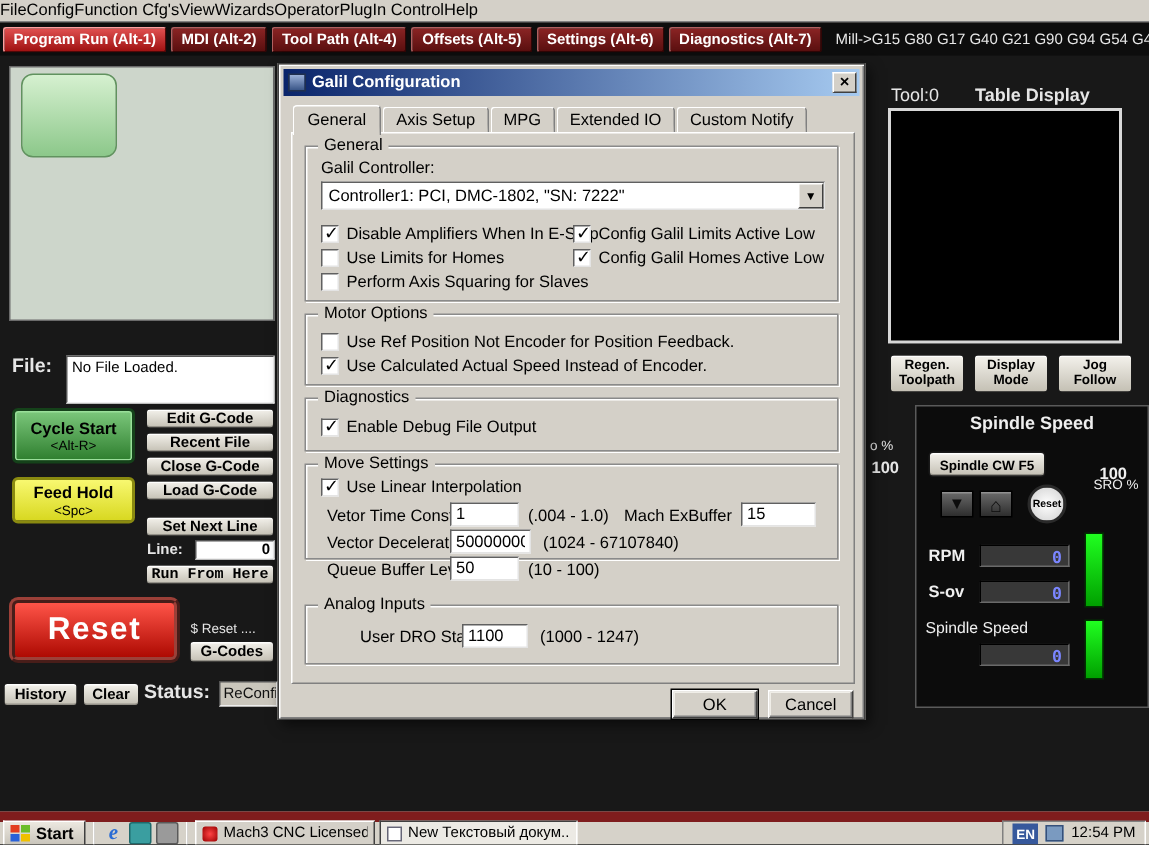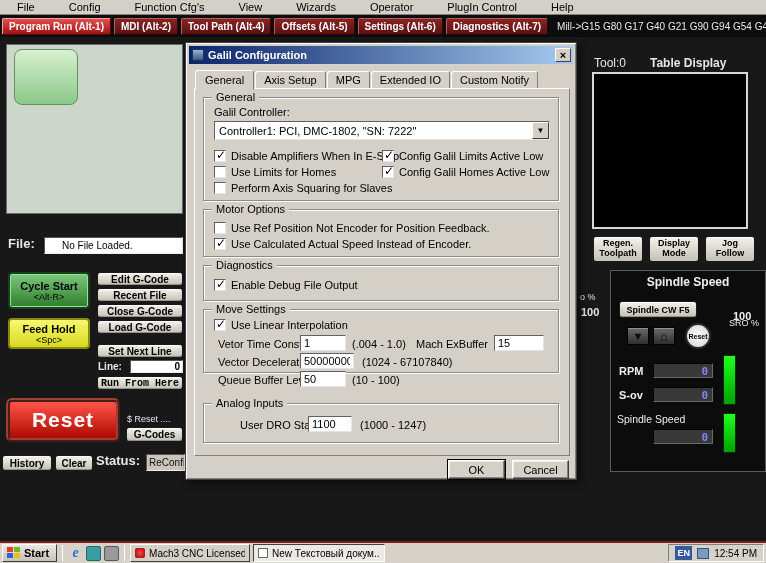--- a/index.html
+++ b/index.html
@@ -1,34 +1,34 @@
 <!DOCTYPE html>
 <html><head>
 <meta charset="utf-8">
 <style>
   *{box-sizing:border-box;margin:0;padding:0;}
   html,body{background:#555;}
   #screen{position:relative;width:766px;height:563px;background:#141414;font-family:"Liberation Sans",sans-serif;overflow:hidden;}
 
   
   #menubar{position:absolute;left:0;top:0;width:766px;height:15px;background:#d4d0c8;border-bottom:1px solid #808080;display:flex;align-items:center;font-size:11px;color:#000;z-index:3;}
-  .menu-item{padding:0 17px;height:100%;display:flex;align-items:center;white-space:nowrap;}
+  .menu-item{padding:0 0;height:100%;display:flex;align-items:center;white-space:nowrap;}
 
   
   #tabrow{position:absolute;left:0;top:15px;width:766px;height:22px;background:#0d0d0d;display:flex;align-items:center;gap:3px;padding-left:2px;z-index:3;}
   .stab{height:17px;padding:0 6px;display:flex;align-items:center;justify-content:center;font:bold 10px "Liberation Sans",sans-serif;color:#fff;background:linear-gradient(#8a2424,#5a0f0f);border:1px solid;border-color:#b06060 #300606 #300606 #b06060;border-radius:2px;white-space:nowrap;}
   .stab.active{background:linear-gradient(#e05050,#a01212);border-color:#ffa0a0 #500808 #500808 #ffa0a0;}
   #modes{color:#e8e8e8;font-size:10px;margin-left:6px;white-space:nowrap;overflow:hidden;}
 
   
   #main{position:absolute;left:0;top:37px;width:766px;height:504px;background:#181818;}
   #gcode-panel{position:absolute;left:6px;top:7px;width:177px;height:170px;background:#cdd6cb;border:1px solid #6a6a6a;}
   #gcode-green{position:absolute;left:7px;top:4px;width:64px;height:56px;border-radius:8px;background:linear-gradient(#d6f0d0,#8cc88a);border:1px solid #61925f;}
   .label-white{position:absolute;color:#e6e6e6;font-size:10px;white-space:nowrap;}
-  #file-field{position:absolute;left:44px;top:200px;width:139px;height:17px;background:#fff;border:1px solid;border-color:#555 #eee #eee #555;font-size:10px;color:#000;padding:2px 17px;overflow:hidden;white-space:nowrap;}
+  #file-field{position:absolute;left:44px;top:200px;width:139px;height:32px;background:#fff;border:1px solid;border-color:#555 #eee #eee #555;font-size:10px;color:#000;padding:2px 3px;overflow:hidden;white-space:nowrap;}
   .btn3d{position:absolute;display:flex;align-items:center;justify-content:center;background:linear-gradient(#f4f2ec,#c4c0b4);border:1px solid #1a1a1a;border-radius:3px;box-shadow:inset 0 1px 0 rgba(255,255,255,.9),inset 0 -1px 0 rgba(0,0,0,.25);font:bold 10px "Liberation Sans",sans-serif;color:#000;white-space:nowrap;overflow:hidden;}
   .bigbtn{position:absolute;display:flex;flex-direction:column;align-items:center;justify-content:center;border-radius:4px;color:#000;line-height:1.15;}
   .bigbtn .l1{font:bold 11px "Liberation Sans",sans-serif;}
   .bigbtn .l2{font:9px "Liberation Sans",sans-serif;}
   #btn-cycle-start{left:8px;top:235px;width:82px;height:37px;background:linear-gradient(#7cc87c,#2e7e2e);border:2px solid #15421a;box-shadow:inset 0 0 0 1px #9adf9a;}
   #btn-feed-hold{left:8px;top:281px;width:82px;height:31px;background:linear-gradient(#f8f870,#d8d820);border:2px solid #8a8a10;}
   #btn-stop{left:8px;top:320px;width:82px;height:35px;background:linear-gradient(#f87868,#d83020);border:2px solid #7c150c;}
   #btn-reset{position:absolute;left:6px;top:361px;width:114px;height:44px;background:linear-gradient(#ff5448,#ae0a02);border:4px ridge #9c4038;border-radius:6px;color:#fff;font:bold 21px "Liberation Sans",sans-serif;display:flex;align-items:center;justify-content:center;letter-spacing:1px;}
   #line-field{position:absolute;left:130px;top:323px;width:53px;height:13px;background:#fff;border:1px solid;border-color:#555 #eee #eee #555;font:bold 10px "Liberation Sans",sans-serif;color:#000;text-align:right;padding:0 2px;}
   #status-field{position:absolute;left:146px;top:417px;width:39px;height:17px;background:#cac6bc;border:1px solid;border-color:#555 #eee #eee #555;font-size:10px;color:#111;padding:2px 2px;overflow:hidden;white-space:nowrap;}
@@ -60,21 +60,21 @@
   .cb.checked::after{content:"\2713";position:absolute;left:1px;top:-3px;font:bold 12px "DejaVu Sans",sans-serif;color:#000;}
   .cbl{font-size:11px;color:#000;white-space:nowrap;}
   .txt{position:absolute;height:16px;background:#fff;border:1px solid;border-color:#606060 #e4e4e4 #e4e4e4 #606060;font:11px "Liberation Sans",sans-serif;color:#000;padding:0 3px;}
   .combo{position:absolute;height:19px;background:#fff;border:1px solid;border-color:#606060 #e4e4e4 #e4e4e4 #606060;display:flex;align-items:center;}
   .combo .val{flex:1;font-size:11px;padding:0 4px;white-space:nowrap;overflow:hidden;color:#000;}
   .combo .drop{width:17px;align-self:stretch;background:#d4d0c8;border:1px solid;border-color:#fff #404040 #404040 #fff;display:flex;align-items:center;justify-content:center;font-size:8px;color:#000;}
   .dbtn{position:absolute;width:57px;height:19px;background:#d4d0c8;border:1px solid;border-color:#fff #404040 #404040 #fff;box-shadow:inset -1px -1px 0 #808080,inset 1px 1px 0 #f0eee8;display:flex;align-items:center;justify-content:center;font-size:11px;color:#000;}
   .dbtn.default{box-shadow:0 0 0 1px #000,inset -1px -1px 0 #808080,inset 1px 1px 0 #f0eee8;}
 
   
-  #taskbar{position:absolute;left:0;top:541px;width:766px;height:22px;background:#d6d2c9;border-top:2px solid #7f1d1d;display:flex;align-items:center;gap:3px;padding:3px 2px;z-index:5;}
+  #taskbar{position:absolute;left:0;top:541px;width:766px;height:22px;background:#d6d2c9;border-top:7px solid #7f1d1d;display:flex;align-items:center;gap:3px;padding:3px 2px;z-index:5;}
   #start-btn{height:18px;display:flex;align-items:center;gap:4px;padding:0 7px 0 4px;background:linear-gradient(#ece8e0,#c6c2b8);border:1px solid;border-color:#fff #404040 #404040 #fff;font:bold 11px "Liberation Sans",sans-serif;color:#000;}
   .flag{width:13px;height:12px;display:grid;grid-template-columns:6px 6px;grid-template-rows:5px 5px;gap:1px;}
   .flag i{display:block;}
   .flag i:nth-child(1){background:#e33e20;}
   .flag i:nth-child(2){background:#6abd2a;}
   .flag i:nth-child(3){background:#2a62d8;}
   .flag i:nth-child(4){background:#efc000;}
   .ql-icon{width:15px;height:15px;display:flex;align-items:center;justify-content:center;flex:0 0 auto;}
   .ql-ie{color:#2a6cd4;font:bold italic 14px "Liberation Serif",serif;}
   .ql-desk{background:#3a9ea0;border-radius:2px;border:1px solid #1e6a6c;}

